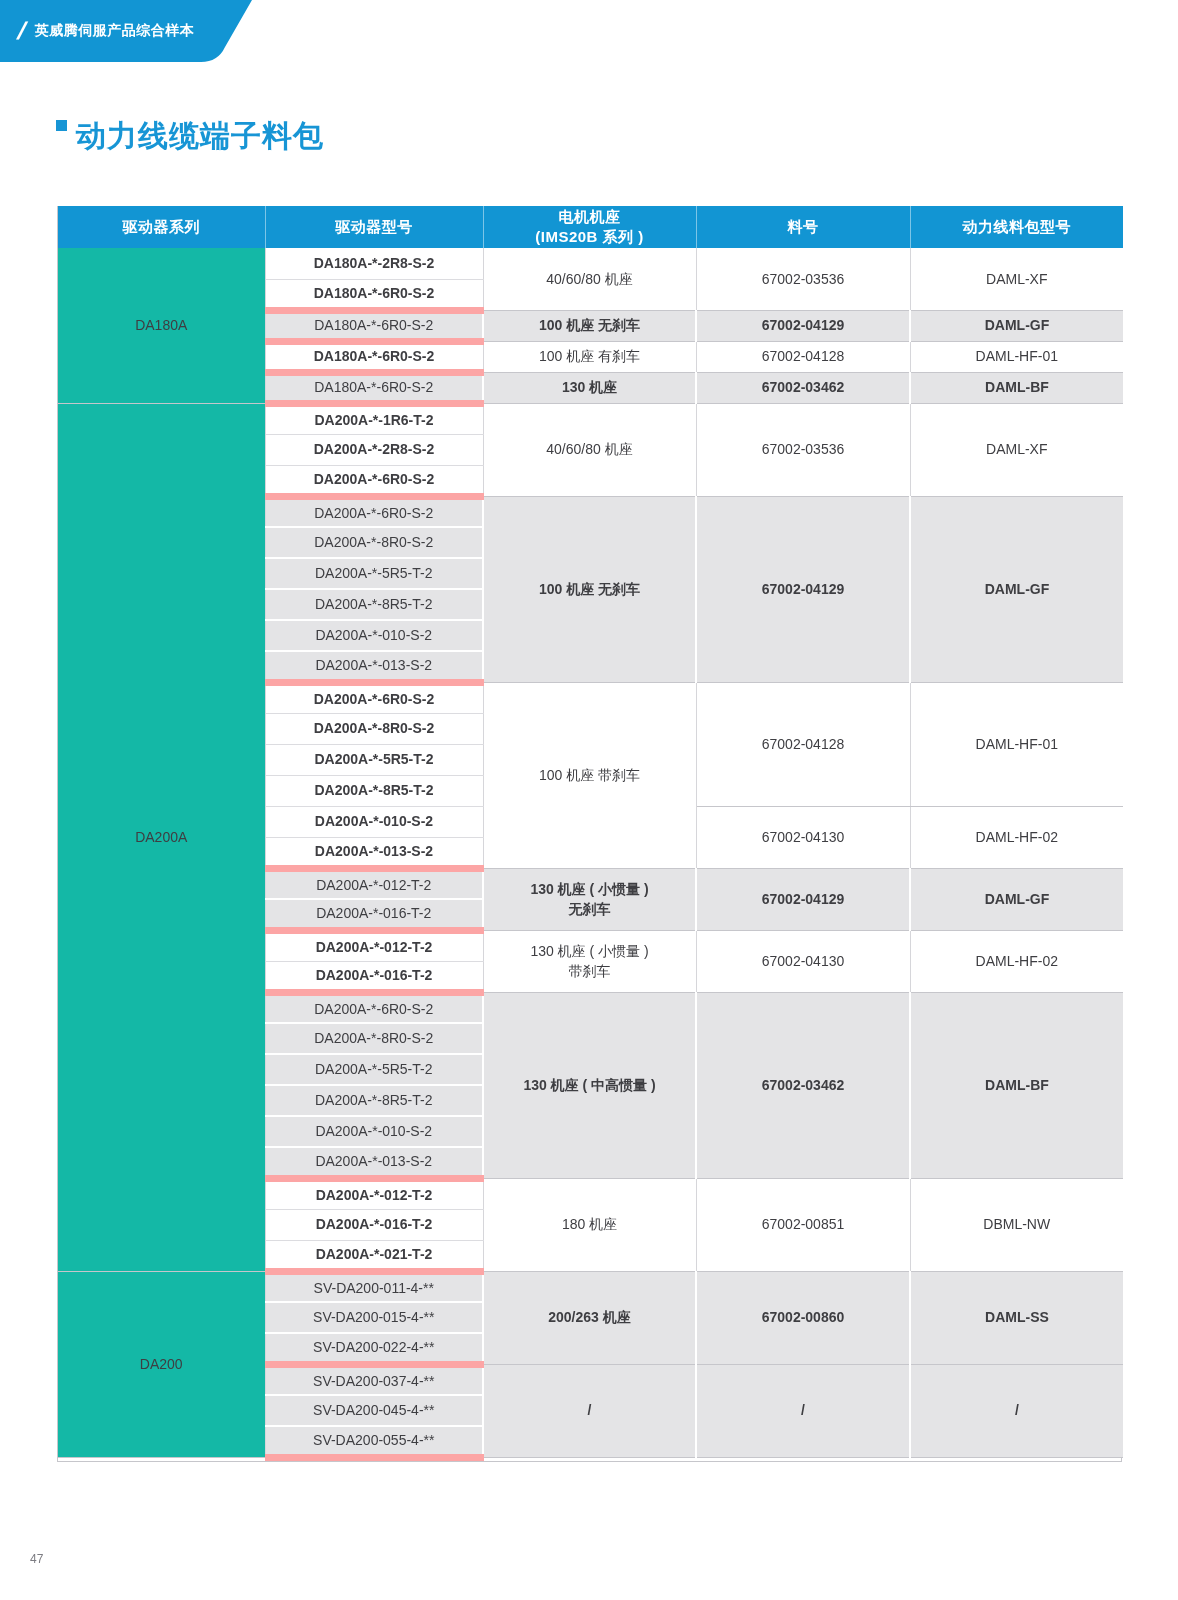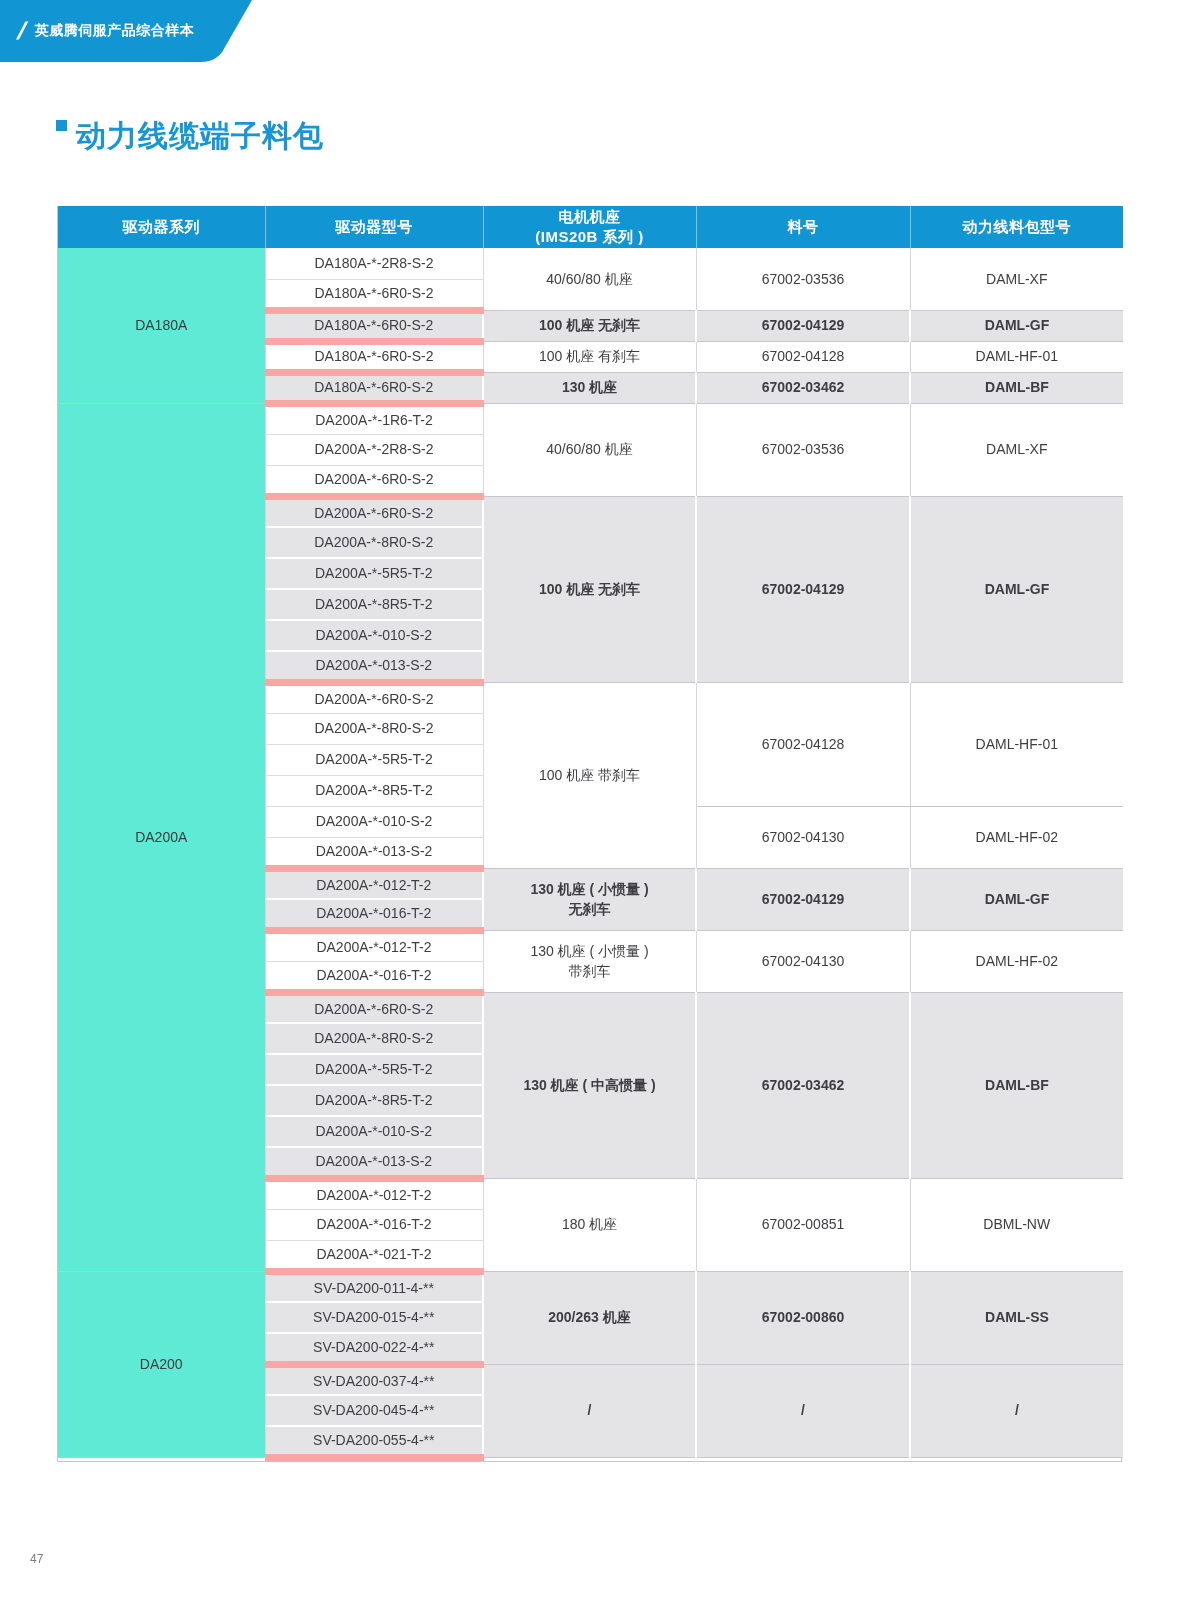--- a/index.html
+++ b/index.html
@@ -44,24 +44,24 @@
     height:42px; text-align:center; vertical-align:middle;
     border-right:1px solid rgba(255,255,255,0.45);
     line-height:1.35; letter-spacing:0.5px;
   }
   th:last-child { border-right:none; }
   td {
     height:31px; text-align:center; vertical-align:middle;
     font-size:14px; color:#3e3e42; line-height:1.45;
   }
   .series {
-    background:#5eead4; border-right:1px solid #d6d6da;
+    background:#14b8a6; border-right:1px solid #d6d6da;
     border-bottom:1px solid #c6c6cb;
   }
-  .m.w { background:#ffffff; border-right:1px solid #d6d6da; border-bottom:1px solid #dcdce0; }
+  .m.w { background:#ffffff; border-right:1px solid #d6d6da; border-bottom:1px solid #dcdce0;font-weight:bold; }
   .m.g { background:#e4e4e6; border-right:2px solid #ffffff; border-bottom:2px solid #ffffff; }
   .m.gend { border-bottom:7px solid #fca5a5;text-align:center; }
   .f { border-bottom:1px solid #c6c6cb; white-space:pre-line; }
   .f.w { background:#ffffff; border-right:1px solid #d6d6da;margin-top:42px; }
   .f.g { background:#e4e4e6; border-right:2px solid #ffffff;font-weight:bold; }
   .lastcol { border-right:none !important; }
 
   
   .page-number {
     position:absolute; left:30px; top:1552px;

